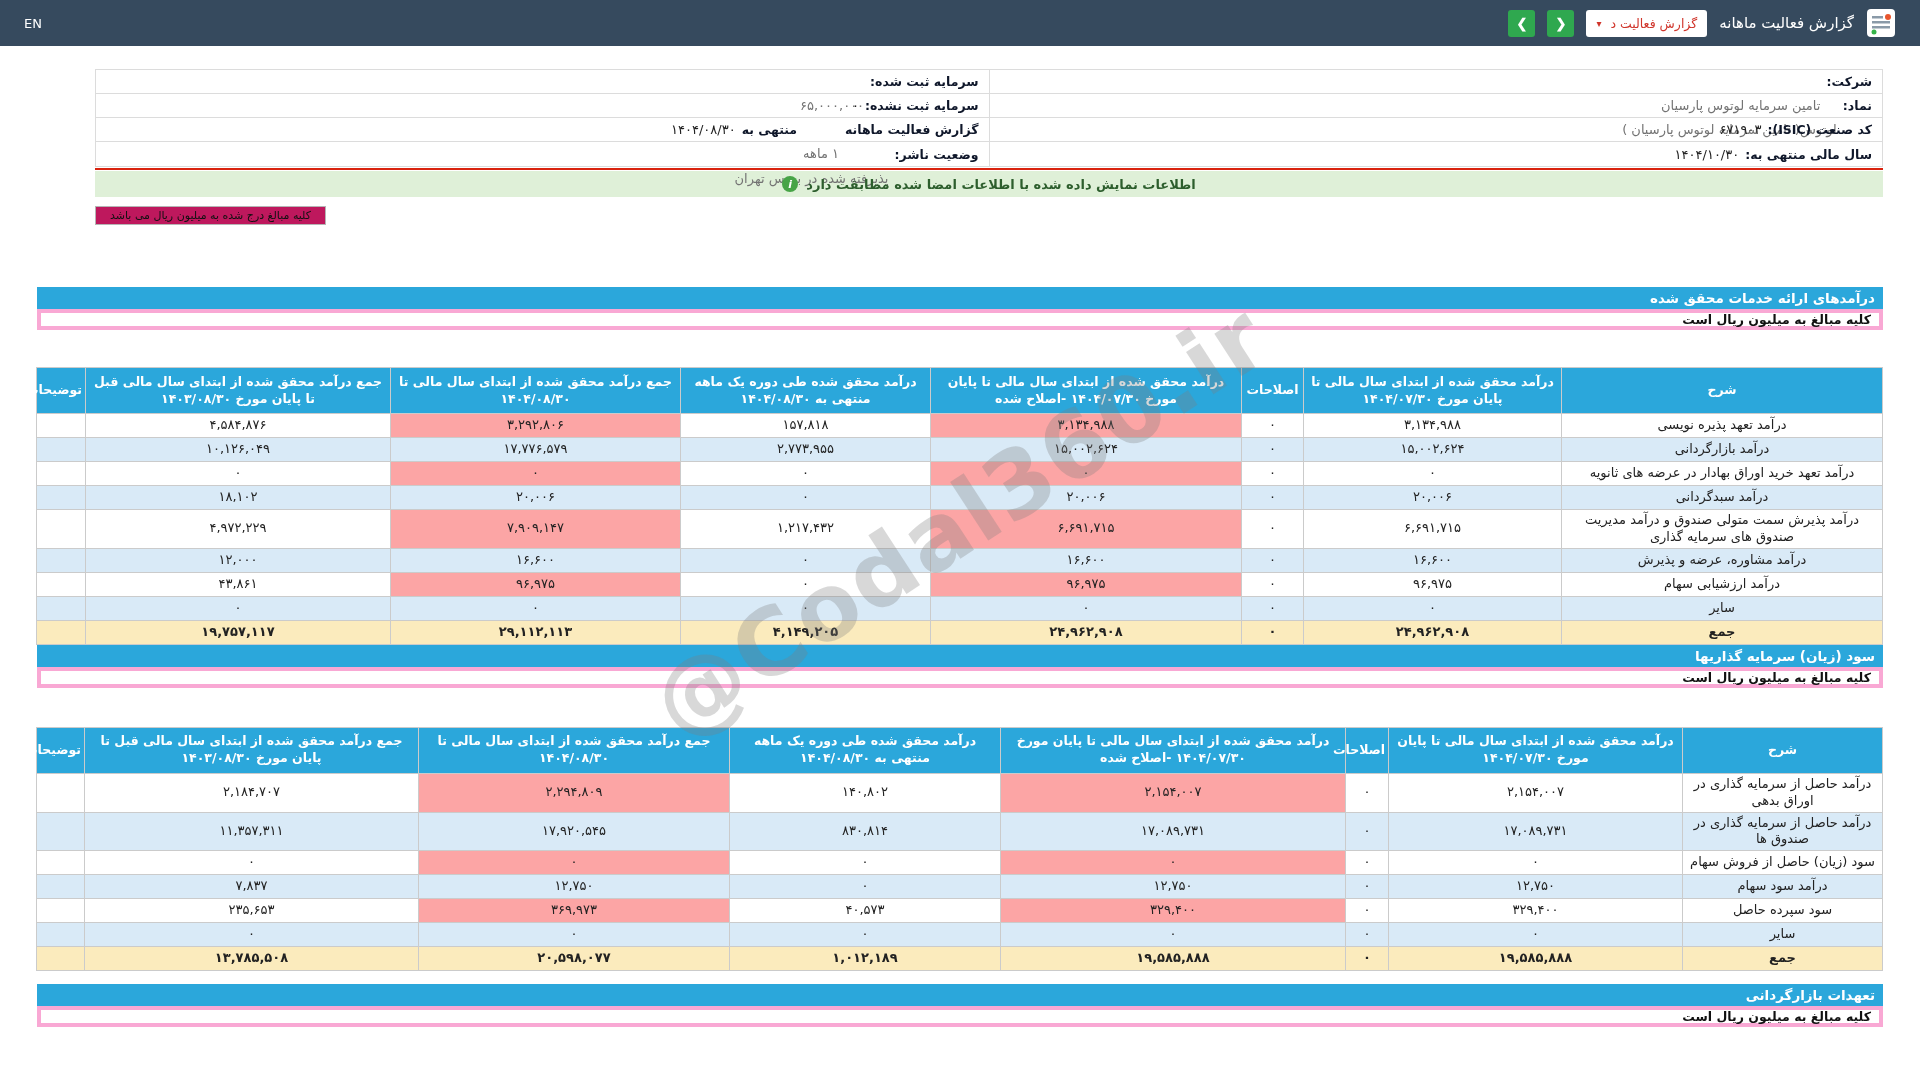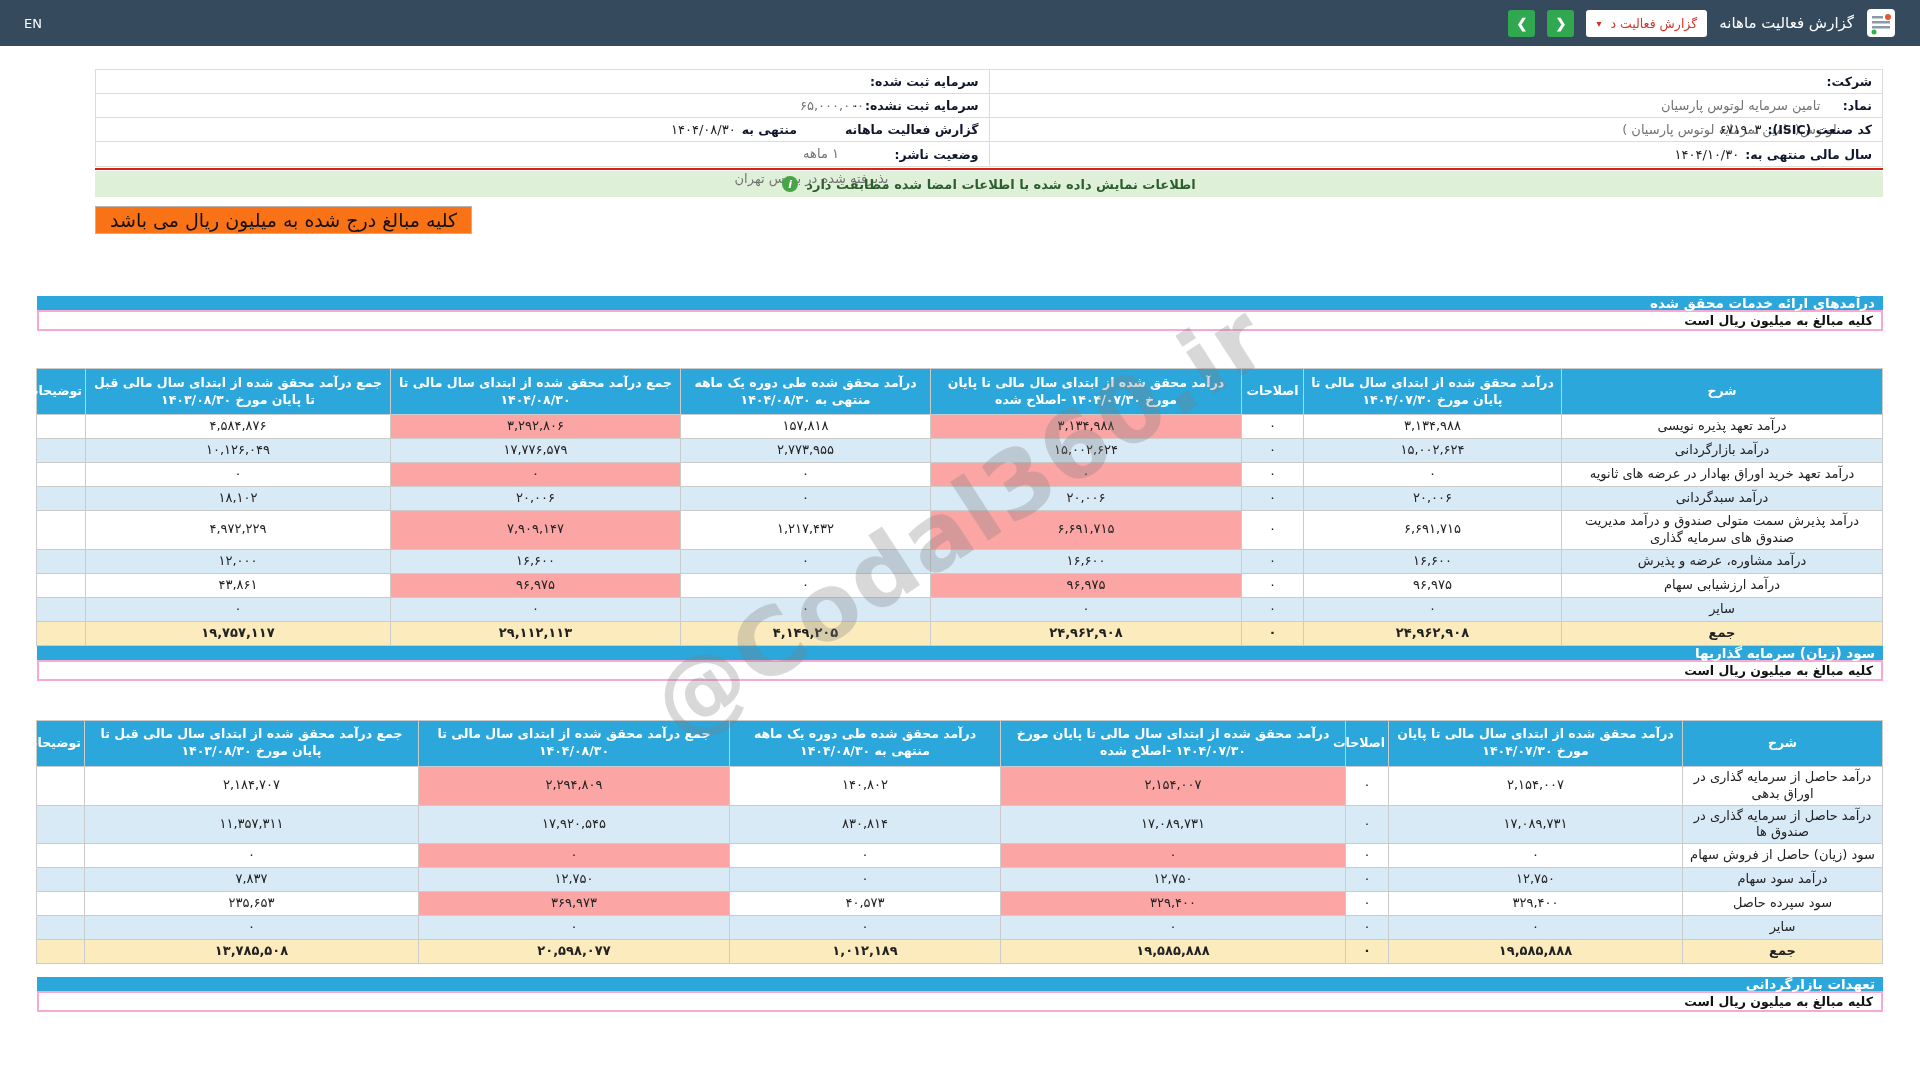--- a/index.html
+++ b/index.html
@@ -53,32 +53,32 @@
     display: flex; align-items: center; justify-content: center; gap: 8px;
     color: #2d5e2d; font-size: 13px; font-weight: 700;
   }
   .info-icon {
     width: 16px; height: 16px; border-radius: 50%; background: #47a447;
     color: #fff; font-size: 11px; font-weight: 700; font-style: italic;
     display: flex; align-items: center; justify-content: center; flex: 0 0 16px;
   }
   .unit-note {
     margin-top: 9px; margin-right: auto; margin-left: 0; width: max-content;
-    border: 1px solid #b5b5b5; background: #f97316;
-    padding: 2px 14px; font-size: 19px; color: #111;
+    border: 1px solid #b5b5b5; background: #be185d;
+    padding: 2px 14px; font-size: 11px; color: #111;
   }
 
   
   .section-bar {
-    height: 14px; background: #2ba7db; color: #fff;
+    height: 22px; background: #2ba7db; color: #fff;
     font-weight: 700; font-size: 13.5px;
     display: flex; align-items: center; padding: 0 8px;
   }
   .section-note {
-    height: 21px; border: 2px solid #f9a8d4; background: #fff;
+    height: 21px; border: 4px solid #f9a8d4; background: #fff;
     display: flex; align-items: center; padding: 0 8px;
     font-size: 12.5px; font-weight: 700; color: #111;
   }
   #sec-services { margin-top: 62px; }
   #tbl-services { margin-top: 37px; }
   #sec-invest   { }
   #tbl-invest   { margin-top: 39px; }
   #sec-market   { margin-top: 13px; }
 
   

